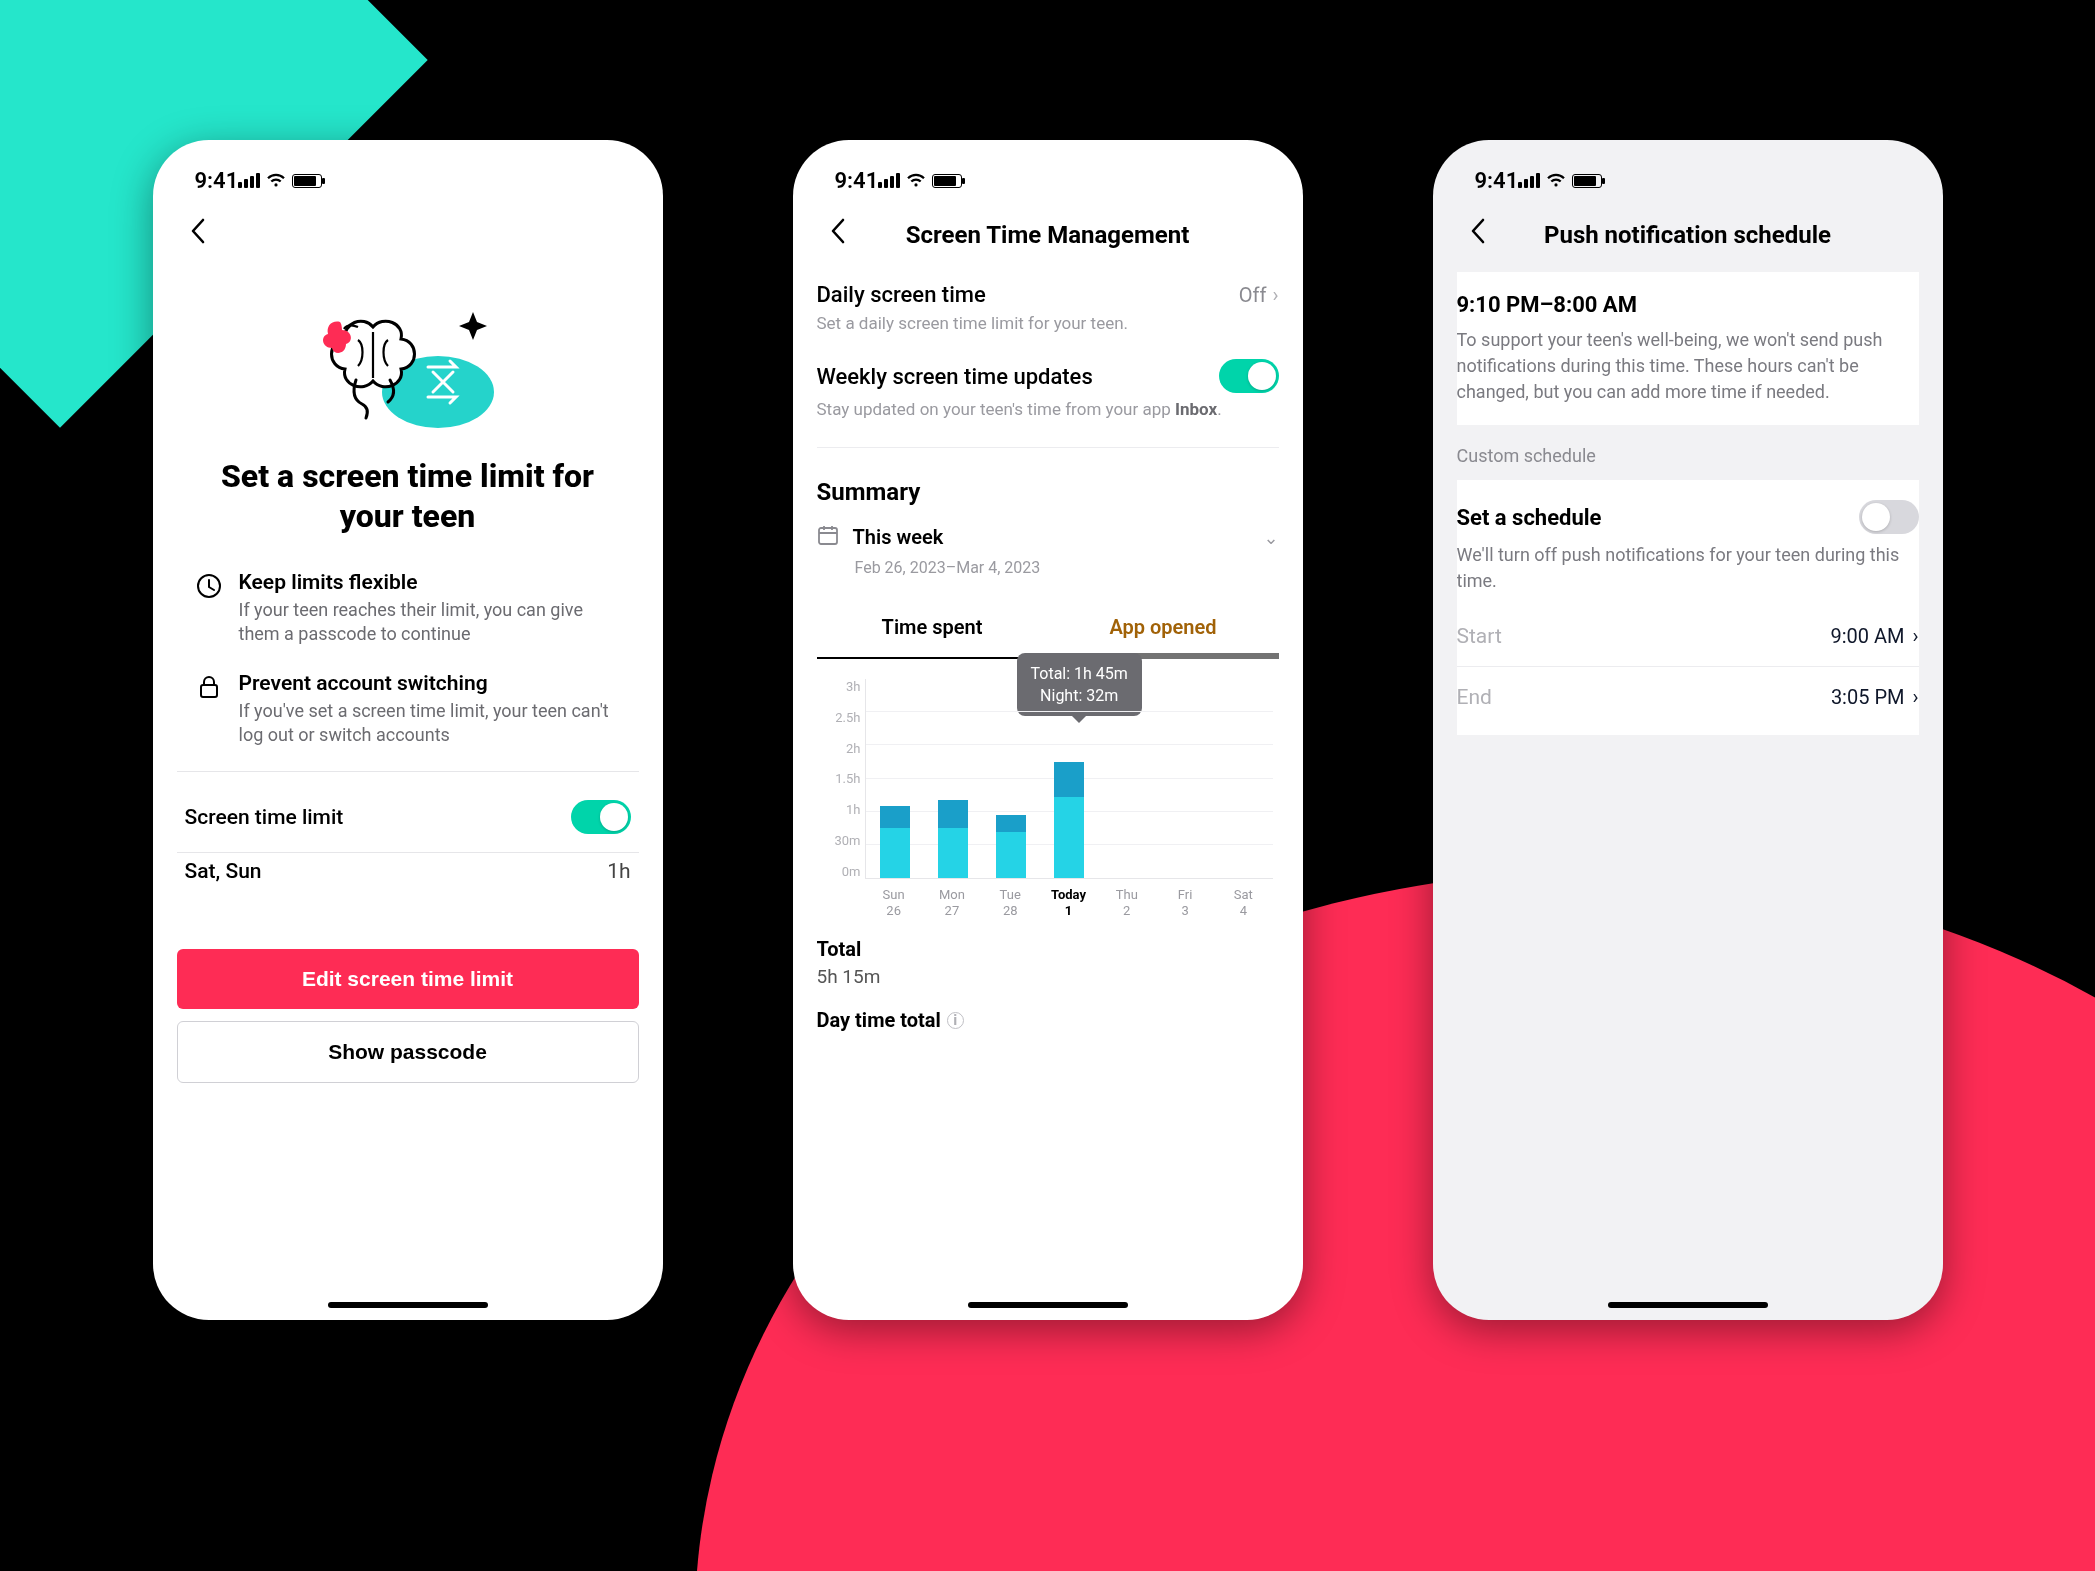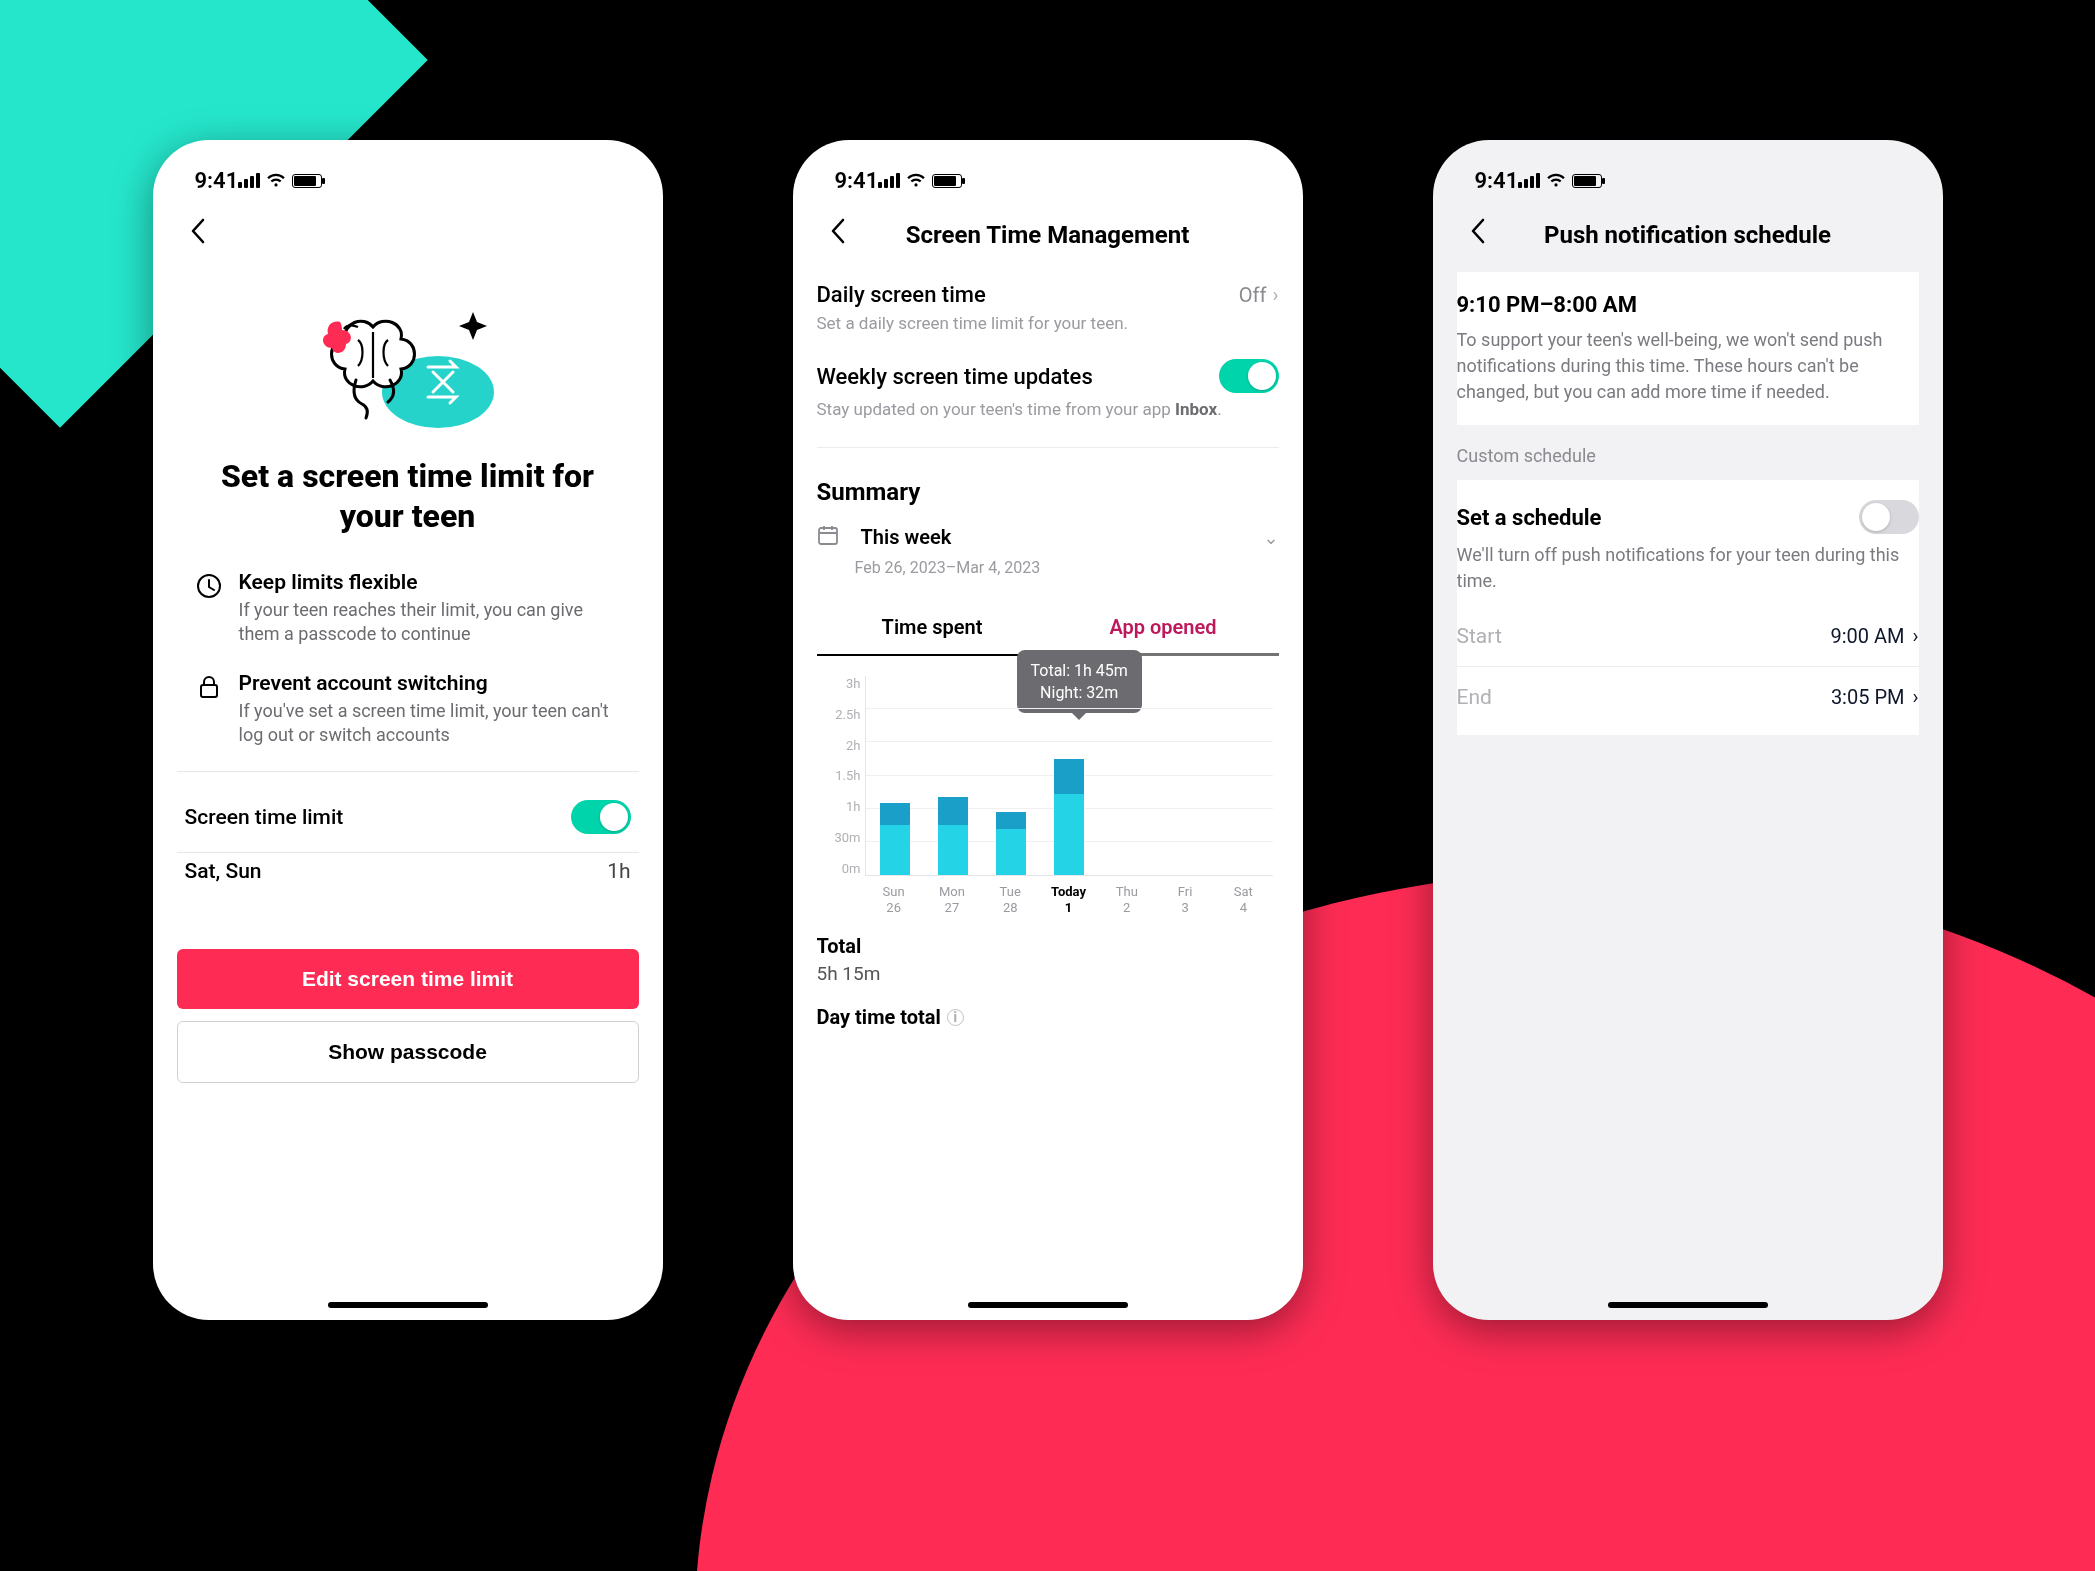--- a/index.html
+++ b/index.html
@@ -92,27 +92,27 @@
 
   
   .setting-row { padding:10px 0 16px; border-bottom:0; }
   .setting-head { display:flex; justify-content:space-between; align-items:center; }
   .setting-title { font-size:22px; font-weight:500; }
   .setting-val { color:#8a8a90; font-size:20px; display:flex; align-items:center; gap:6px; }
   .chev { color:#b0b0b5; font-size:20px; }
   .setting-sub { font-size:17px; color:#9a9aa0; margin-top:6px; }
   .hr { height:1px; background:#ececef; margin:12px -24px; }
   .section-header { font-size:24px; font-weight:700; padding:18px 0 8px; }
-  .week-picker { display:flex; align-items:center; gap:22px; padding:10px 0 6px; cursor:pointer; }
+  .week-picker { display:flex; align-items:center; gap:14px; padding:10px 0 6px; cursor:pointer; }
   .cal-ico { color:#8a8a90; }
   .week-label { font-size:20px; font-weight:600; }
   .week-range { font-size:16px; color:#9a9aa0; margin-left:38px; margin-top:2px; }
   .week-chev { margin-left:auto; color:#9a9aa0; font-size:18px; }
   .tabs { display:flex; margin-top:24px; }
-  .tab { flex:1; text-align:center; padding:14px 0; font-size:20px; font-weight:600; color:#be185d; cursor:pointer; border-bottom:3px solid #737373; }
+  .tab { flex:1; text-align:center; padding:14px 0; font-size:20px; font-weight:600; color:#a16207; cursor:pointer; border-bottom:6px solid #737373; }
   .tab.active { color:#000; border-bottom:2.5px solid #000; }
 
   .chart-wrap { position:relative; padding:22px 0 0 48px; height:260px; }
   .tooltip { position:absolute; top:-6px; left:200px; background:#6b6b70; color:#fff; font-size:16px; padding:10px 14px; border-radius:8px; line-height:1.35; text-align:center; }
   .tooltip::after { content:""; position:absolute; bottom:-7px; left:50%; transform:translateX(-50%); border:7px solid transparent; border-top-color:#6b6b70; border-bottom:none; }
   .y-axis { position:absolute; left:0; top:20px; bottom:40px; width:44px; display:flex; flex-direction:column; justify-content:space-between; font-size:13px; color:#b0b0b5; text-align:right; }
   .plot { position:absolute; left:48px; right:6px; top:20px; bottom:40px; border-left:1px solid #e6e6e9; border-bottom:1px solid #e6e6e9; }
   .grid-line { position:absolute; left:0; right:0; height:1px; background:#f0f0f3; }
   .bars { position:absolute; left:0; right:0; bottom:0; top:0; display:flex; }
   .bar-col { flex:1; position:relative; display:flex; justify-content:center; align-items:flex-end; }

